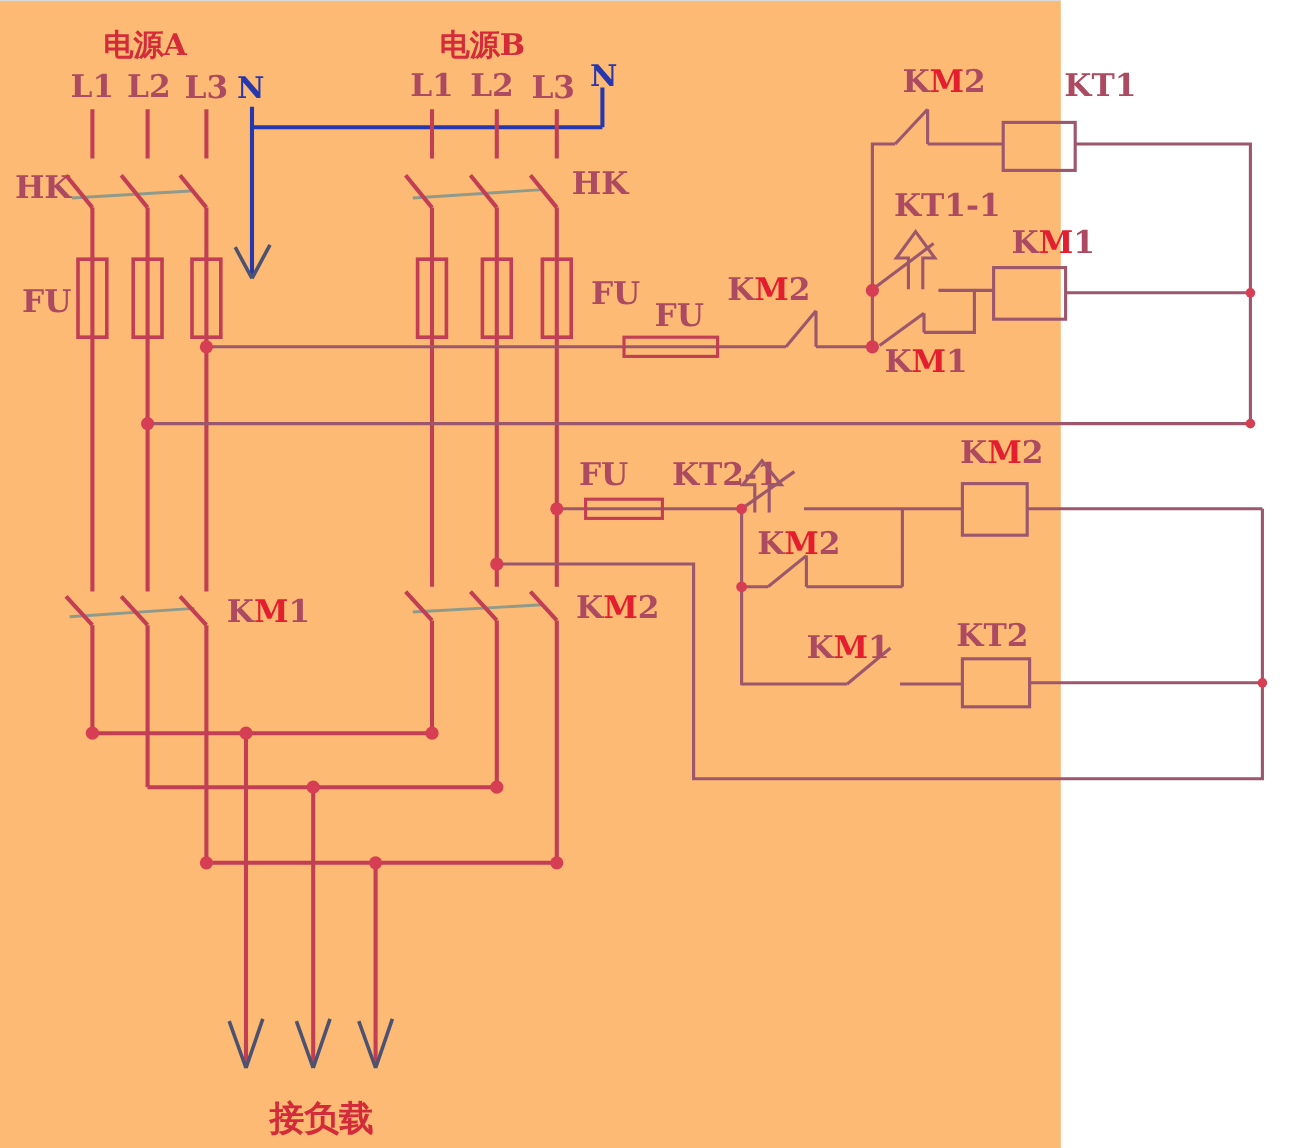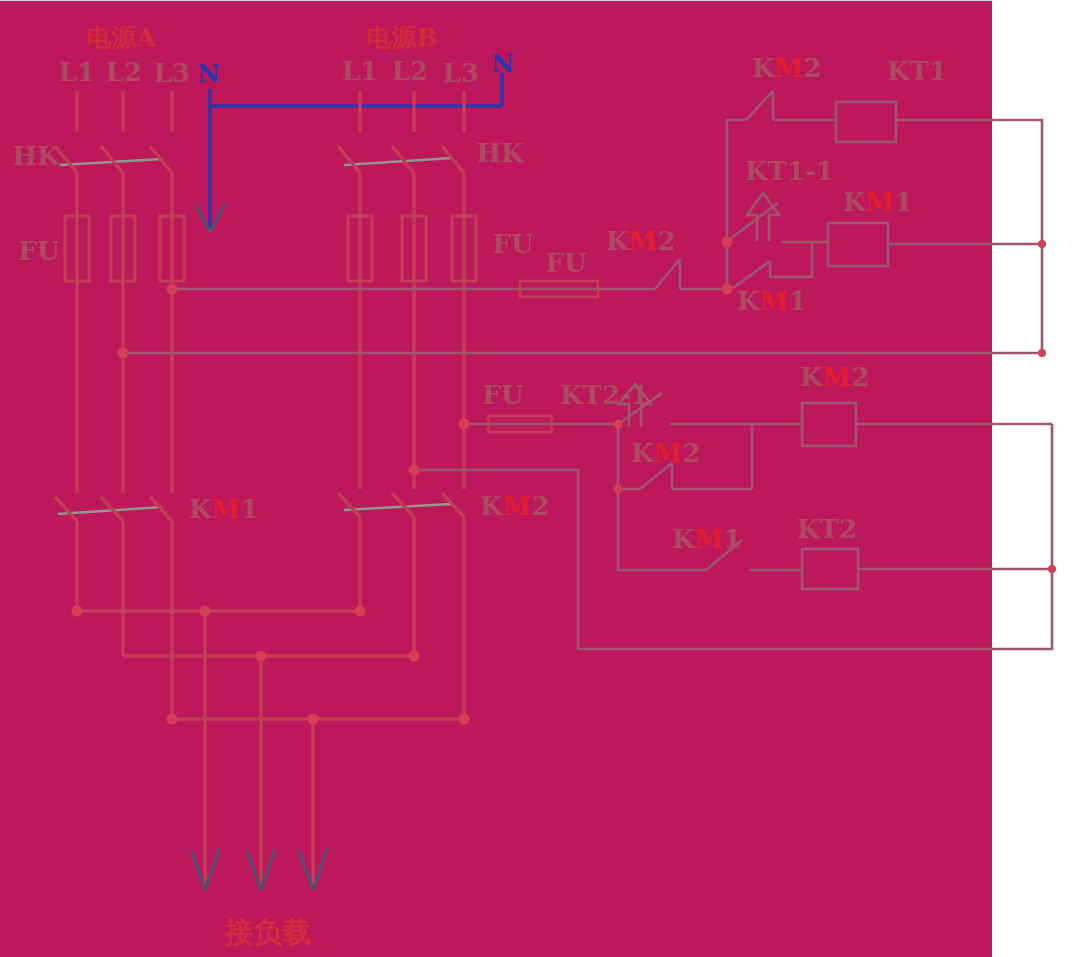--- a/index.html
+++ b/index.html
@@ -1,16 +1,16 @@
 <!DOCTYPE html>
 <html style="--power-wire: #c13e55; --control-wire: #9c576d; --neutral-blue: #2737ae; --dot-red: #d63e54; --link-bar: #8f9a8b; --label-rose: #ab4a60; --label-bright: #d42b3a; --m-block: #e31f2f; --arrow-dark: #4c5270;"><head>
 <meta charset="utf-8">
 <style>
   html,body{margin:0;padding:0;background:#ffffff;}
-  .stage{width:992px;height:957px;background:#be185d;position:relative;border-top:1px solid #d8d8d8;}
+  .stage{width:884px;height:957px;background:#fdba74;position:relative;border-top:1px solid #d8d8d8;}
   svg{display:block;}
   text{font-family:"DejaVu Serif","Liberation Serif",serif;font-weight:bold;}
   .pw{stroke:var(--power-wire);stroke-width:3.4;fill:none;}
   .cw{stroke:var(--control-wire);stroke-width:2.6;fill:none;}
   .nw{stroke:var(--neutral-blue);stroke-width:3.4;fill:none;}
   .bar{stroke:var(--link-bar);stroke-width:2.4;fill:none;}
   .dot{fill:var(--dot-red);stroke:none;}
   .coil{stroke:var(--control-wire);stroke-width:2.6;fill:none;}
   .fuse{stroke:var(--power-wire);stroke-width:3;fill:none;}
   .cfuse{stroke:var(--power-wire);stroke-width:2.6;fill:none;}

